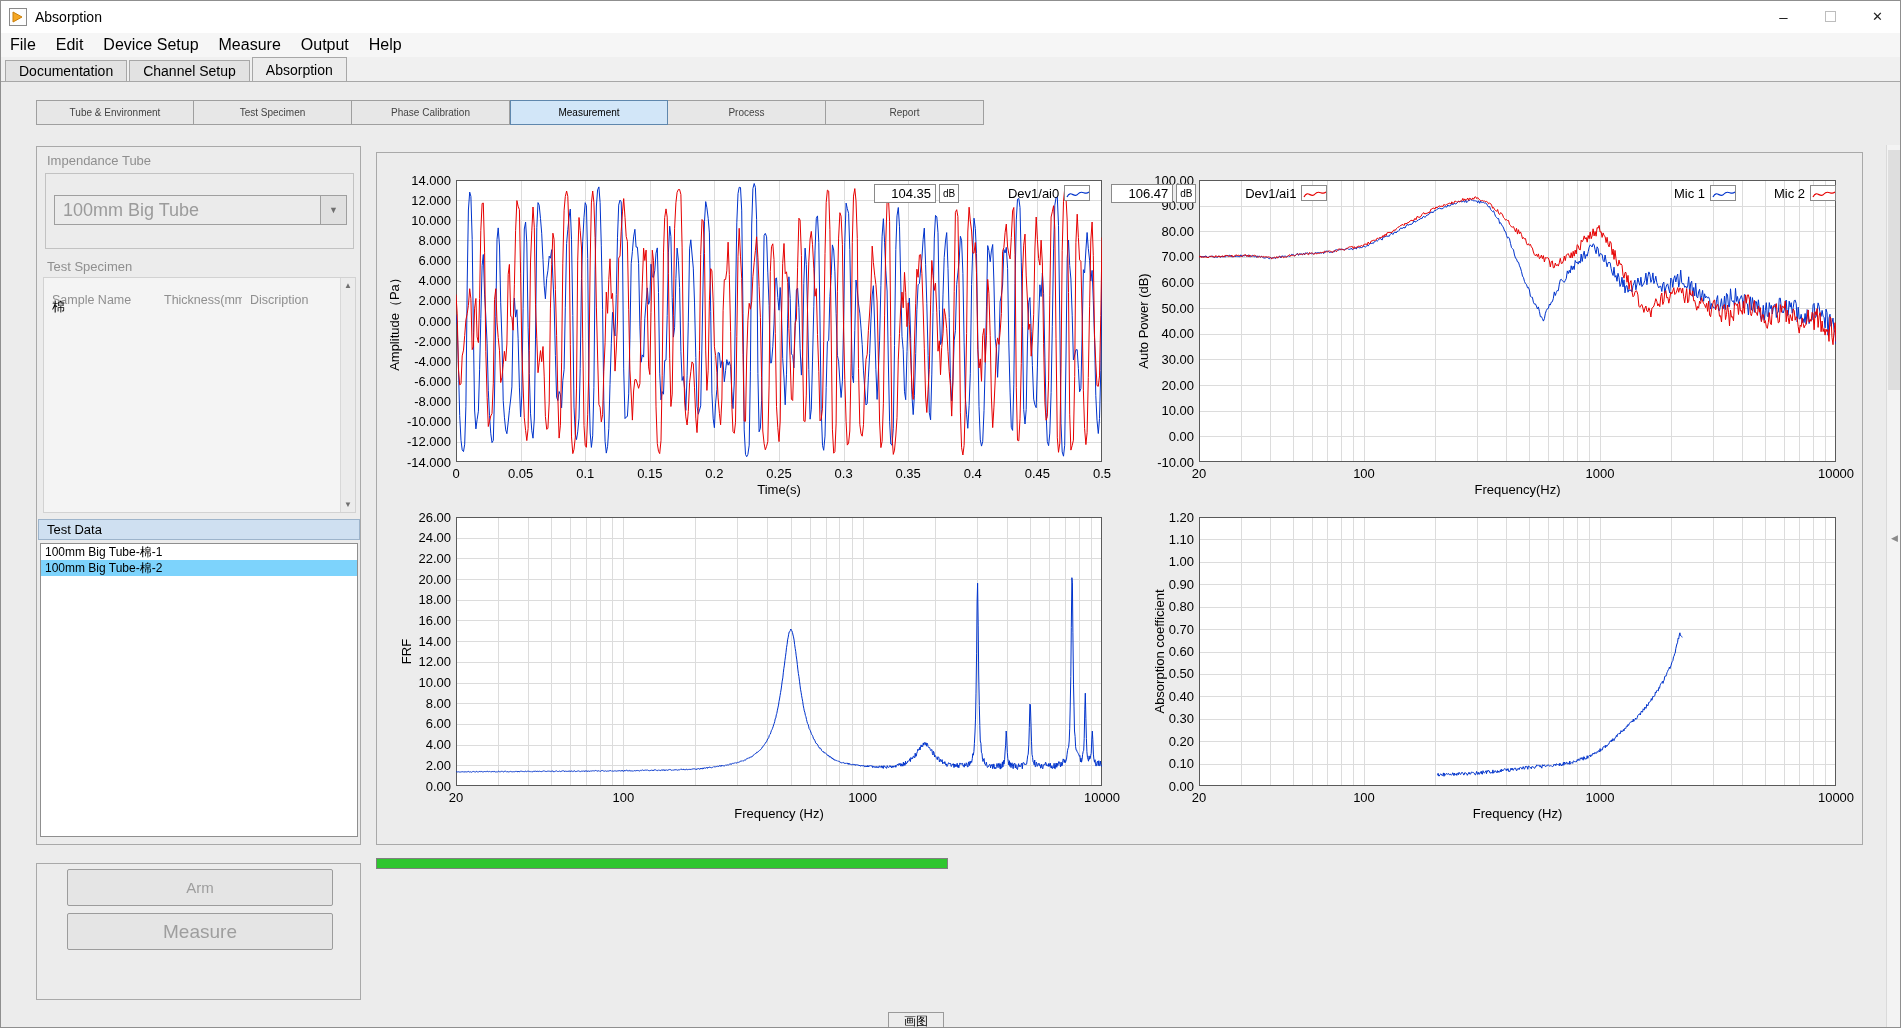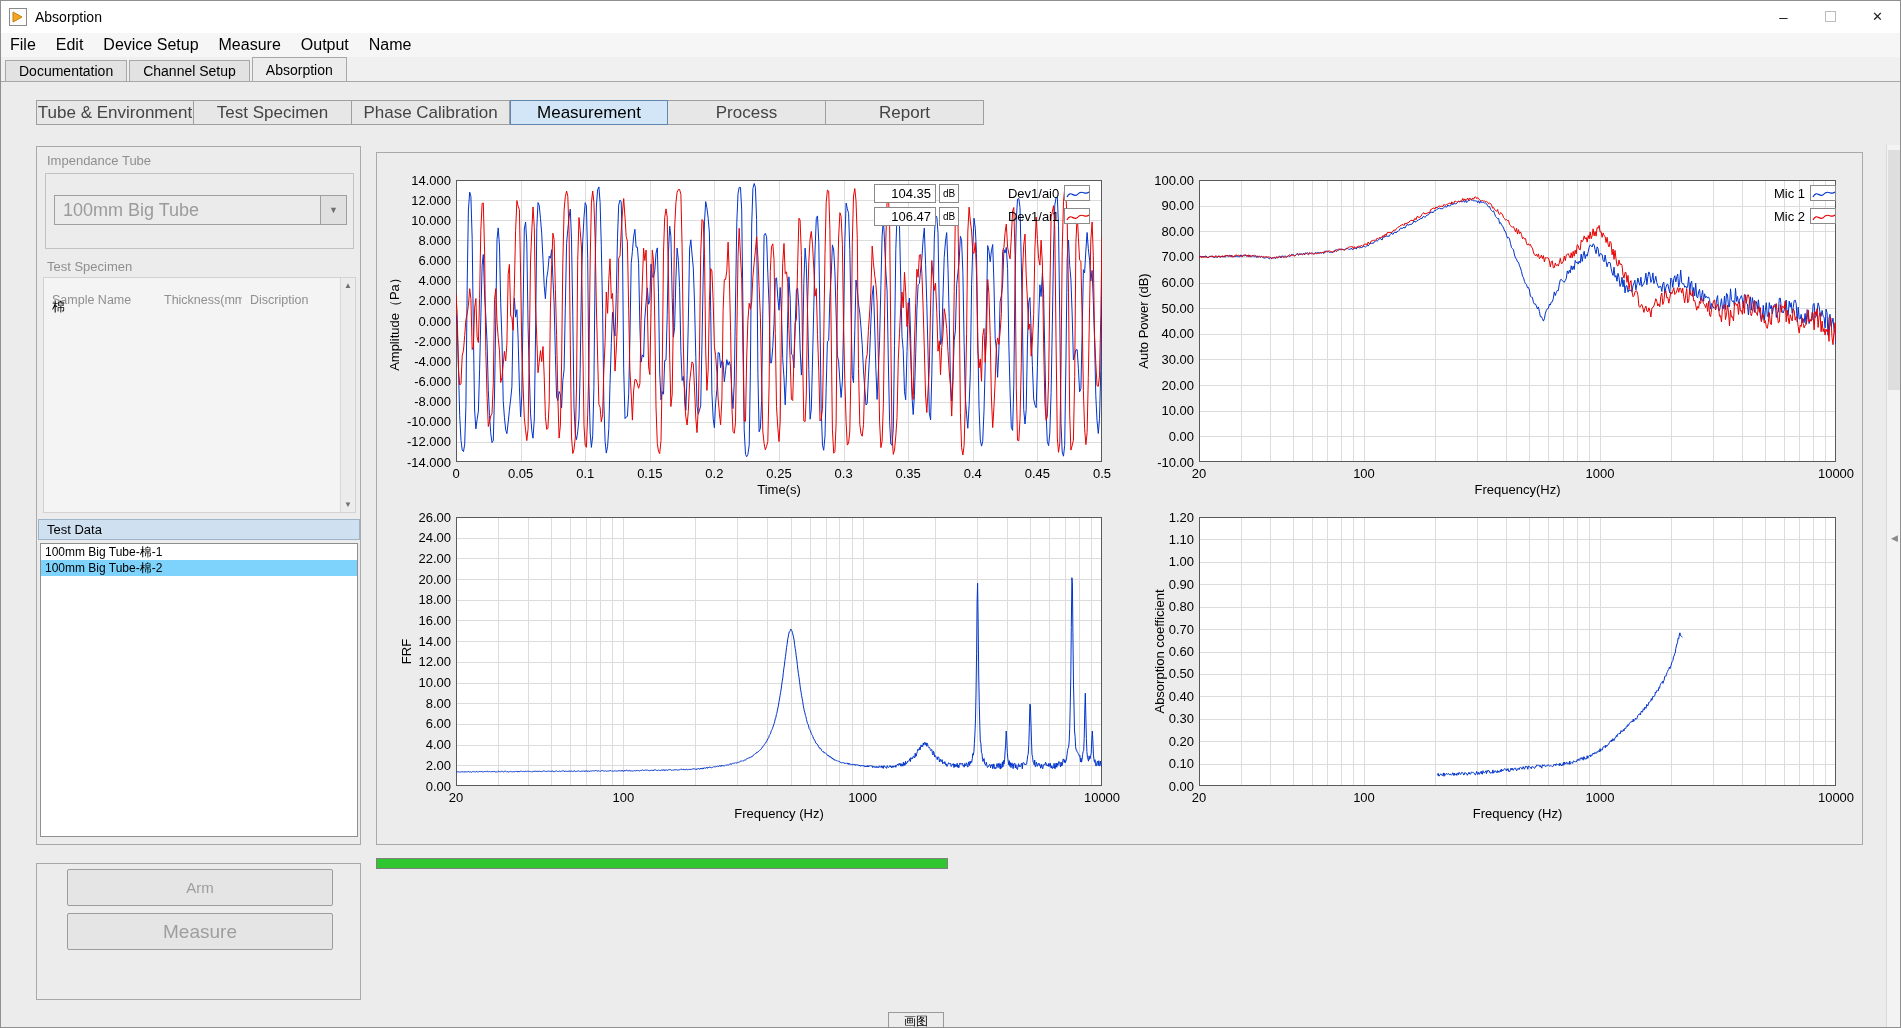--- a/index.html
+++ b/index.html
@@ -24,21 +24,21 @@
 #tabrow{position:absolute;left:0;top:57px;width:100%;height:25px;background:#f0f0f0;display:flex;align-items:flex-end;padding-left:5px;z-index:2}
 #tabline{position:absolute;left:0;top:81px;width:100%;height:1px;background:#a7a7a7;z-index:2}
 .mtab{position:relative;z-index:2;height:22px;padding:0 13px;display:flex;align-items:center;font-size:14px;background:#e2e2e2;border:1px solid #a7a7a7;margin-right:2px}
 .mtab.active{background:#ececec;height:25px;z-index:4;border-bottom:none}
 
 
 #content{position:absolute;left:0;top:82px;width:100%;height:946px;background:#ececec}
 
 
 #subtabs{position:absolute;left:36px;top:18px;height:25px;display:flex}
-.stab{width:158px;height:25px;border:1px solid #9f9f9f;border-left:none;background:#e7e7e7;display:flex;align-items:center;justify-content:center;font-size:17px;color:#444}
+.stab{width:158px;height:25px;border:1px solid #9f9f9f;border-left:none;background:#e7e7e7;display:flex;align-items:center;justify-content:center;font-size:10px;color:#444}
 .stab:first-child{border-left:1px solid #9f9f9f}
 .stab.active{background:#d2e6f8;border:1px solid #5f87ad;color:#000}
 
 
 #sidebox{position:absolute;left:36px;top:64px;width:325px;height:699px;border:1px solid #a9a9a9}
 .grp-label{position:absolute;font-size:13px;color:#8f8f8f}
 #impedance-label{left:10px;top:6px}
 #combo-frame{position:absolute;left:8px;top:26px;width:309px;height:76px;border:1px solid #c2c2c2}
 #combo{position:absolute;left:8px;top:21px;width:293px;height:30px;background:#ebebeb;border:1px solid #9f9f9f;display:flex;align-items:stretch}
 #combo-value{flex:1;padding-left:8px;font-size:18px;color:#9b9b9b;display:flex;align-items:center}
@@ -64,21 +64,21 @@
 #btn-arm{top:5px;font-size:15px;color:#9e9e9e}
 #btn-measure{top:49px;font-size:19px;color:#9e9e9e}
 #btn-stop{top:94px;font-size:15px;color:#000}
 
 
 #chartspanel{position:absolute;left:376px;top:70px;width:1487px;height:693px;border:1px solid #a9a9a9}
 svg.chart{position:absolute}
 svg.chart text{font-size:13px;fill:#000;font-family:"Liberation Sans","DejaVu Sans",sans-serif}
 
 
-.legend{position:absolute;display:flex;flex-direction:column;gap:3px;z-index:5}
+.legend{position:absolute;display:flex;flex-direction:row;gap:21px;z-index:5}
 #legend-time{left:497px;top:30px}
 #legend-autopower{right:26px;top:30px}
 .lrow{display:flex;align-items:center;height:20px;justify-content:flex-end}
 #legend-time .lrow{justify-content:flex-start}
 .rv{display:inline-block;width:62px;height:19px;line-height:17px;background:#fff;border:1px solid #8a8a8a;text-align:right;padding-right:4px;font-size:13px}
 .ru{display:inline-block;margin-left:3px;font-size:10px;background:#fff;padding:0 3px;border:1px solid #8a8a8a;height:19px;line-height:17px}
 .ll{text-align:right;font-size:13px}
 #legend-time .ll{width:100px}
 #legend-autopower .ll{width:48px}
 .licon{display:inline-block;width:26px;height:16px;background:#fff;border:1px solid #8a8a8a;margin-left:5px}
@@ -114,21 +114,21 @@
     <div class="wc wc-close">✕</div>
   </div>
 </div>
 
 <div id="menubar">
     <div class="menu-item">File</div>
     <div class="menu-item">Edit</div>
     <div class="menu-item">Device Setup</div>
     <div class="menu-item">Measure</div>
     <div class="menu-item">Output</div>
-    <div class="menu-item">Name</div>
+    <div class="menu-item">Help</div>
   </div>
 
 <div id="tabrow">
     <div class="mtab">Documentation</div>
     <div class="mtab">Channel Setup</div>
     <div class="mtab active">Absorption</div>
   </div>
 <div id="tabline"></div>
 
 <div id="content">

